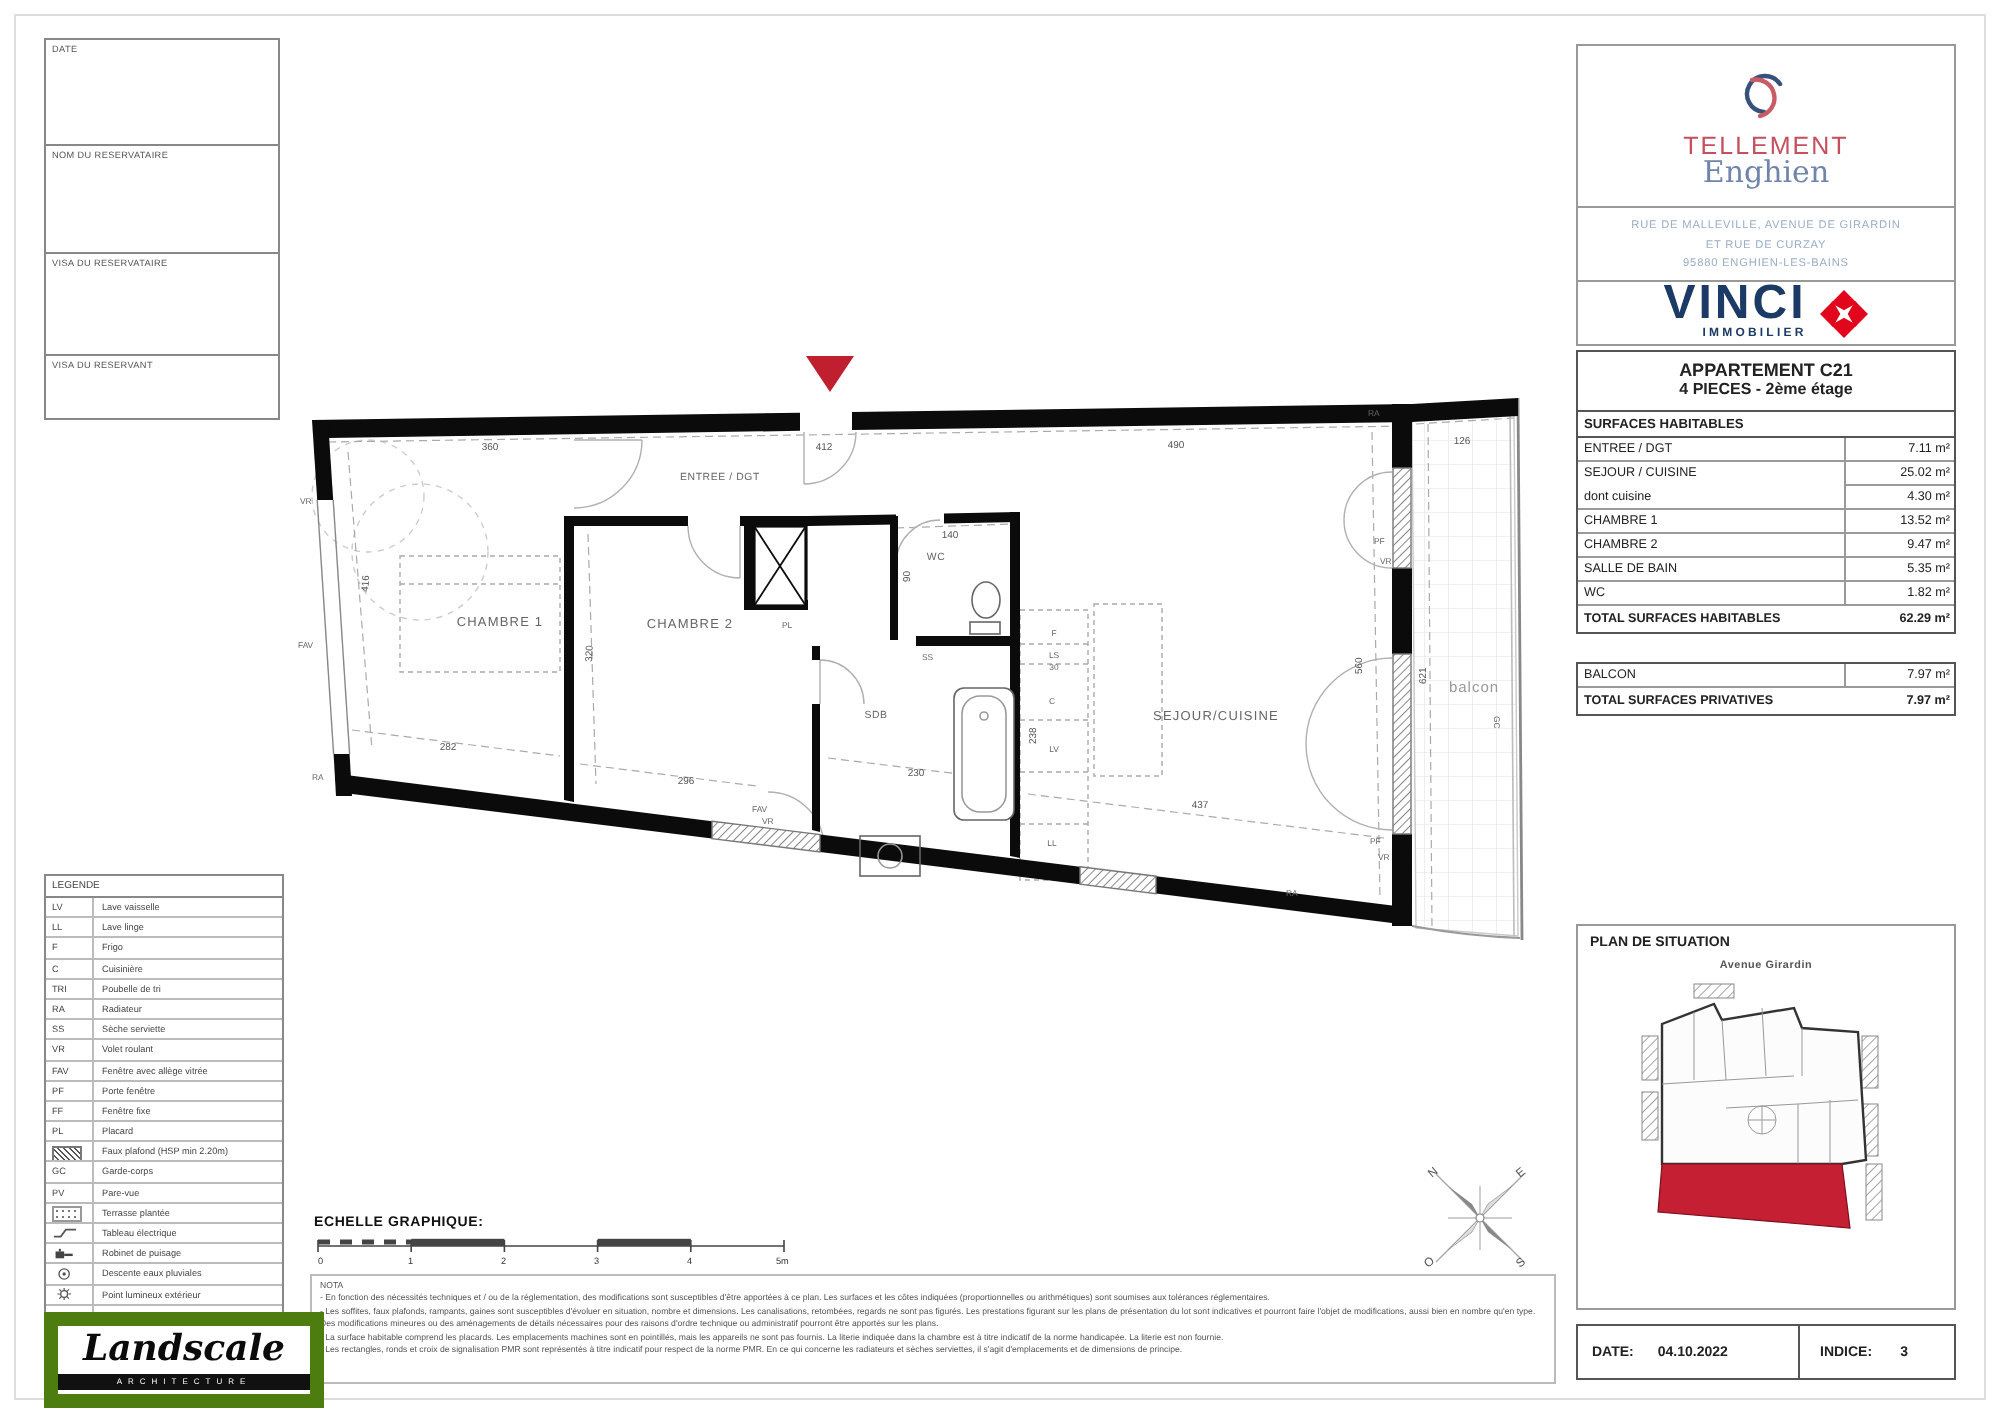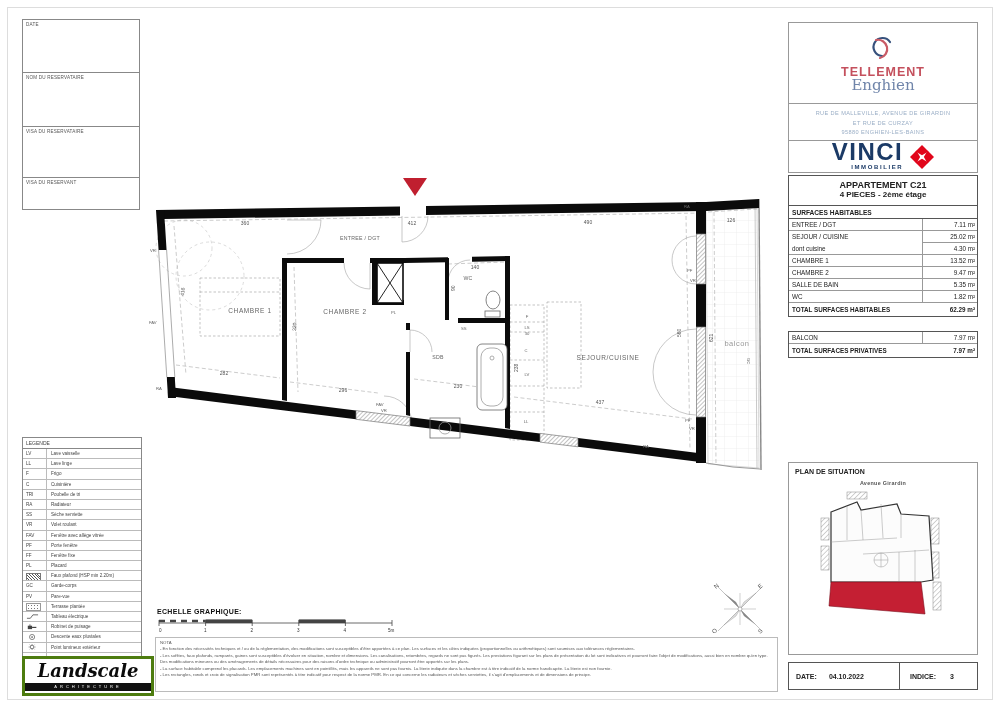--- a/index.html
+++ b/index.html
@@ -18,28 +18,28 @@
   .lhead{font-size:5px;color:#444;padding:2px 3px;border-bottom:1px solid #888}
   .lrow{display:flex;border-bottom:1px solid #bbb;height:9.2px;line-height:9.2px;font-size:4.6px;color:#444}
   .lrow:last-child{border-bottom:none}
   .lcode{width:20px;padding-left:3px;border-right:1px solid #bbb;overflow:hidden;white-space:nowrap}
   .llabel{padding-left:4px;flex:1;white-space:nowrap;overflow:hidden}
   .sym{display:inline-block;width:13px;height:6px;margin-top:1.6px;vertical-align:top}
   .sym-hatch{background:repeating-linear-gradient(45deg,#fff,#fff 1.2px,#555 1.2px,#555 2px);border:0.5px solid #777}
   .sym-dots{background:radial-gradient(#777 0.6px,transparent 0.7px);background-size:3px 3px;border:0.5px solid #999}
 
   
-  .archlogo{position:absolute;left:22px;top:656px;width:126px;height:34px;border:3px solid #4d7c0f;background:#fff;text-align:center;overflow:hidden}
+  .archlogo{position:absolute;left:22px;top:656px;width:126px;height:34px;border:7px solid #4d7c0f;background:#fff;text-align:center;overflow:hidden}
   .archname{font-family:"DejaVu Serif",serif;font-style:italic;font-weight:bold;font-size:18px;line-height:24px;color:#0b0b0b}
   .archsub{background:#111;color:#fff;font-size:4px;letter-spacing:3px;line-height:8px}
 
   
   .rbox{position:absolute;left:788px;width:190px;border:1px solid #999;background:#fff;box-sizing:border-box}
   .box-logo{top:22px;height:82px;text-align:center}
-  .tl1{color:#c4505d;font-weight:bold;font-size:12.5px;letter-spacing:1px;line-height:12px}
+  .tl1{color:#c4505d;font-weight:normal;font-size:12.5px;letter-spacing:1px;line-height:12px}
   .tl2{font-family:"DejaVu Serif",serif;color:#7085aa;font-size:15px;line-height:14px}
   .box-addr{top:103px;height:38px;text-align:center;font-size:5.6px;color:#9aaec6;letter-spacing:.4px;line-height:1.7;padding-top:5px}
   .box-vinci{top:140px;height:33px;display:flex;align-items:center;justify-content:center;gap:7px}
   .vinci-name{color:#1b3a66;font-weight:bold;font-size:24px;letter-spacing:1.5px;line-height:18px}
   .vinci-sub{color:#1b3a66;font-weight:bold;font-size:6px;letter-spacing:1.6px;text-align:right;display:block}
   .box-apt{top:175px;height:34px;border-color:#555;text-align:center;font-weight:bold}
   .apt1{font-size:9px;margin-top:4px}.apt2{font-size:8px}
   .surf{top:205px;border-color:#555;font-size:6.3px}
   .shead{font-weight:bold;font-size:6.6px;padding:2.5px 3px;border-bottom:1px solid #555}
   .srow{display:flex;height:12px;align-items:stretch}

